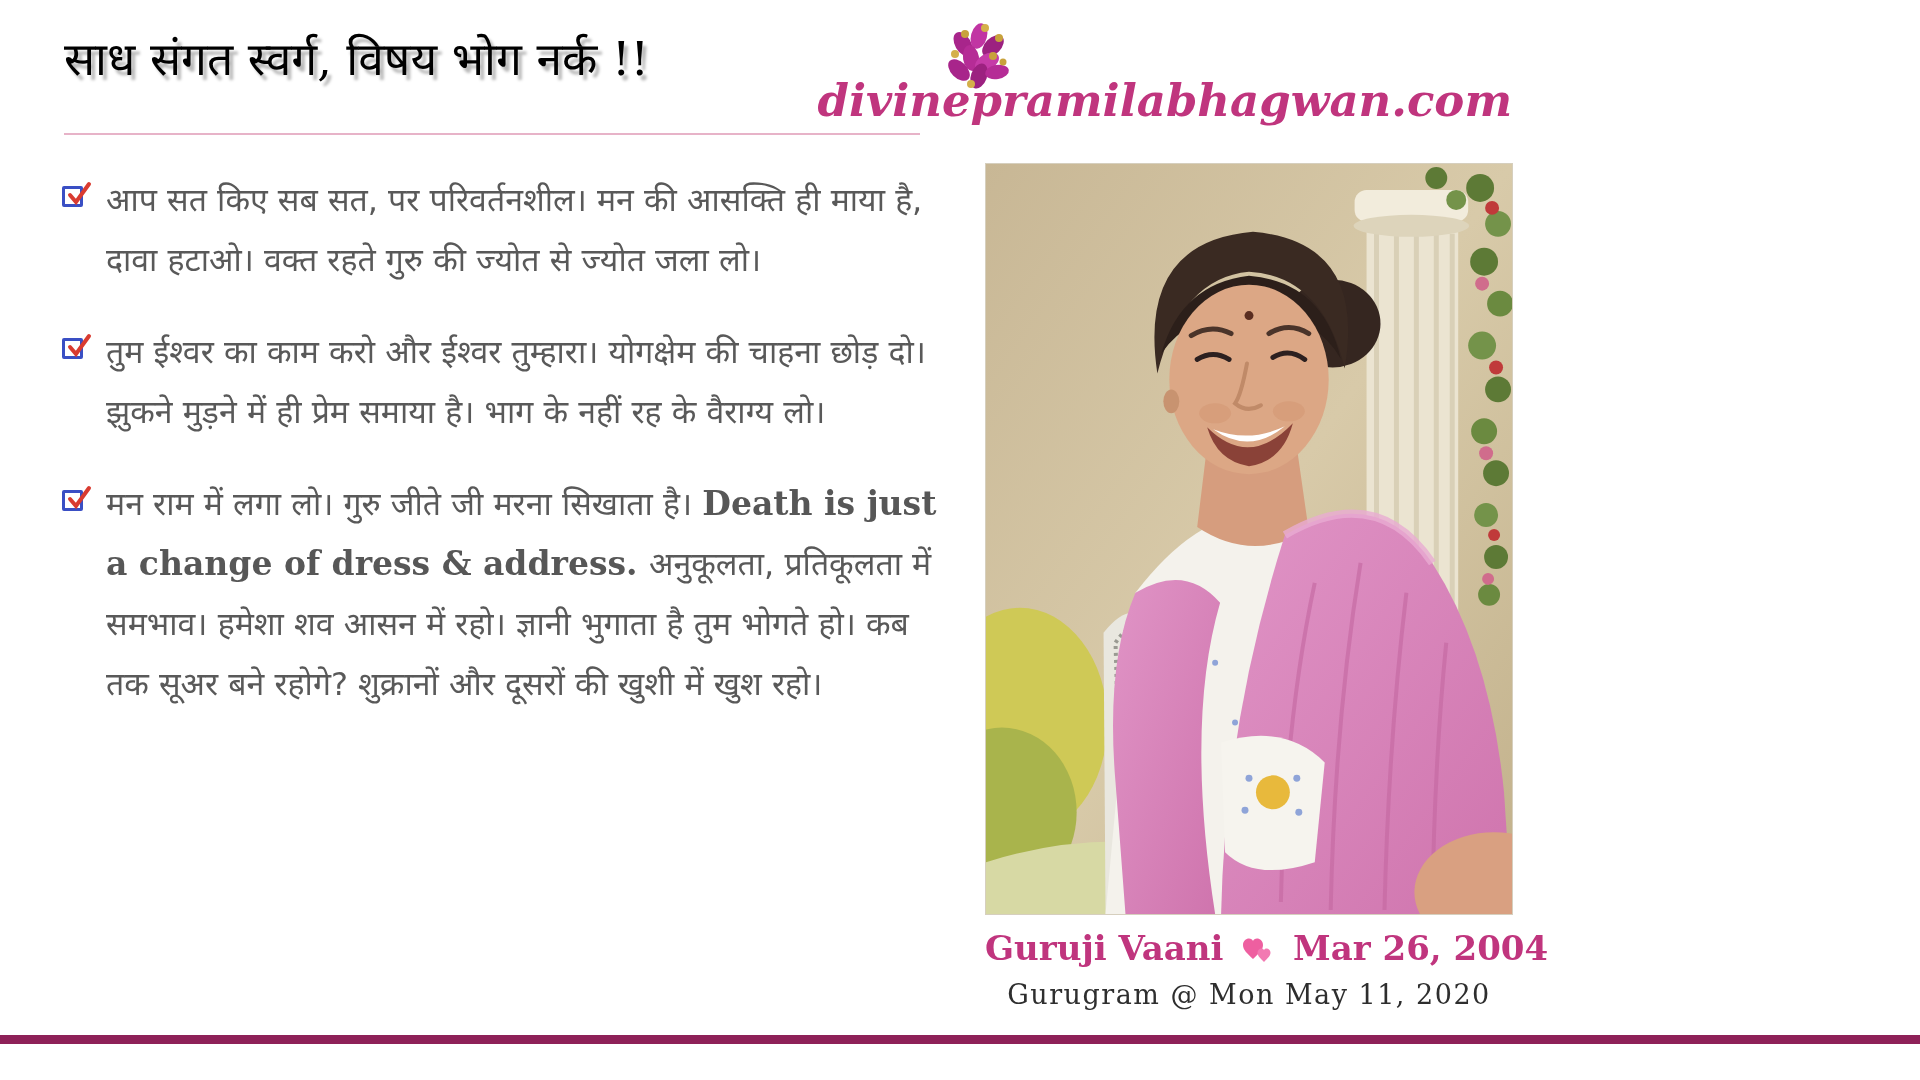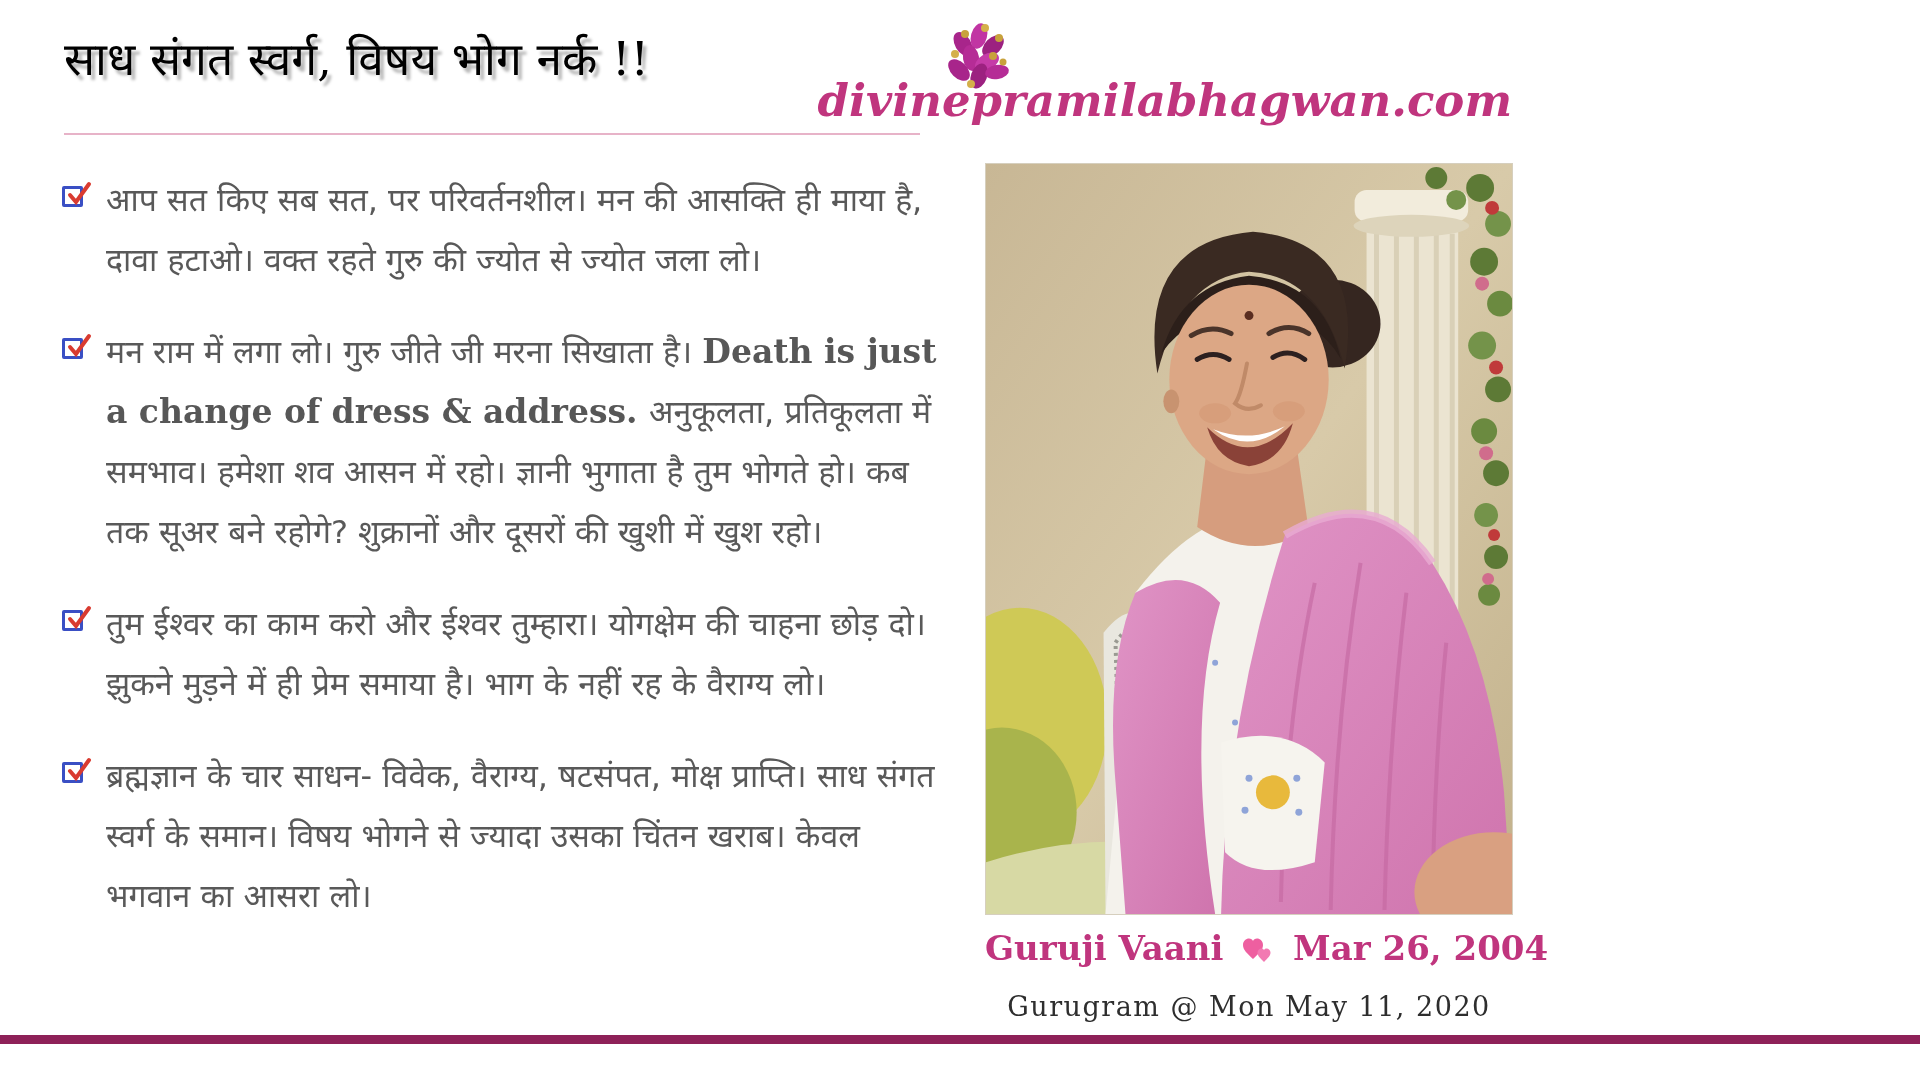--- a/index.html
+++ b/index.html
@@ -57,21 +57,21 @@
 
   .caption{
     position:absolute; left:985px; top:928px; width:528px; text-align:center;
   }
   .caption-line1{
     font-size:34px; font-weight:bold; color:#c0357e;
     font-family:"DejaVu Serif", serif; white-space:nowrap;text-align:center;
   }
   .caption-line1 .heart{ display:inline-block; vertical-align:-3px; margin:0 8px; }
   .caption-line2{
-    margin-top:20px; font-size:27px; color:#2e2e2e; letter-spacing:1.5px;
+    margin-top:8px; font-size:27px; color:#2e2e2e; letter-spacing:1.5px;
     font-family:"DejaVu Serif", serif;
   }
 
   .bottom-bar{
     position:absolute; left:0; top:1035px; width:1920px; height:9px;
     background:#8e2158;
   }
 </style>
 </head>
 <body>
@@ -112,37 +112,29 @@
         </svg>
     </span>
     <span class="seg-hi">आप सत किए सब सत, पर परिवर्तनशील। मन की आसक्ति ही माया है, दावा हटाओ। वक्त रहते गुरु की ज्योत से ज्योत जला लो।</span>
   </li>
   <li class="bullet-item">
     <span class="checkbox">
       <svg width="26" height="26" viewBox="0 0 26 26">
           <path d="M4 13 L10 20 L23 2" stroke="#d93b30" stroke-width="4" fill="none" stroke-linecap="round"></path>
         </svg>
     </span>
-    <span class="seg-hi">मन राम में लगा लो। गुरु जीते जी मरना सिखाता है। </span><span class="seg-en">Death is just a change of dress &amp; address. </span><span class="seg-hi">अनुकूलता, प्रतिकूलता में समभाव। हमेशा शव आसन में रहो। ज्ञानी भुगाता है तुम भोगते हो। कब तक सूअर बने रहोगे? शुक्रानों और दूसरों की खुशी में खुश रहो।</span>
-  </li>
-  <li class="bullet-item">
-    <span class="checkbox">
-      <svg width="26" height="26" viewBox="0 0 26 26">
-          <path d="M4 13 L10 20 L23 2" stroke="#d93b30" stroke-width="4" fill="none" stroke-linecap="round"></path>
-        </svg>
-    </span>
     <span class="seg-hi">तुम ईश्वर का काम करो और ईश्वर तुम्हारा। योगक्षेम की चाहना छोड़ दो। झुकने मुड़ने में ही प्रेम समाया है। भाग के नहीं रह के वैराग्य लो।</span>
   </li>
   <li class="bullet-item">
     <span class="checkbox">
       <svg width="26" height="26" viewBox="0 0 26 26">
           <path d="M4 13 L10 20 L23 2" stroke="#d93b30" stroke-width="4" fill="none" stroke-linecap="round"></path>
         </svg>
     </span>
-    <span class="seg-hi">ब्रह्मज्ञान के चार साधन- विवेक, वैराग्य, षटसंपत, मोक्ष प्राप्ति। साध संगत स्वर्ग के समान। विषय भोगने से ज्यादा उसका चिंतन खराब। केवल भगवान का आसरा लो।</span>
+    <span class="seg-hi">मन राम में लगा लो। गुरु जीते जी मरना सिखाता है। </span><span class="seg-en">Death is just a change of dress &amp; address. </span><span class="seg-hi">अनुकूलता, प्रतिकूलता में समभाव। हमेशा शव आसन में रहो। ज्ञानी भुगाता है तुम भोगते हो। कब तक सूअर बने रहोगे? शुक्रानों और दूसरों की खुशी में खुश रहो।</span>
   </li>
 </ul>
 
 <div class="photo-frame">
   <svg viewBox="0 0 528 752" preserveAspectRatio="none">
     <defs>
       <linearGradient id="wall" x1="0" y1="0" x2="1" y2="1">
         <stop offset="0" stop-color="#c8b795"></stop>
         <stop offset="0.5" stop-color="#d8caa9"></stop>
         <stop offset="1" stop-color="#c2b18b"></stop>

